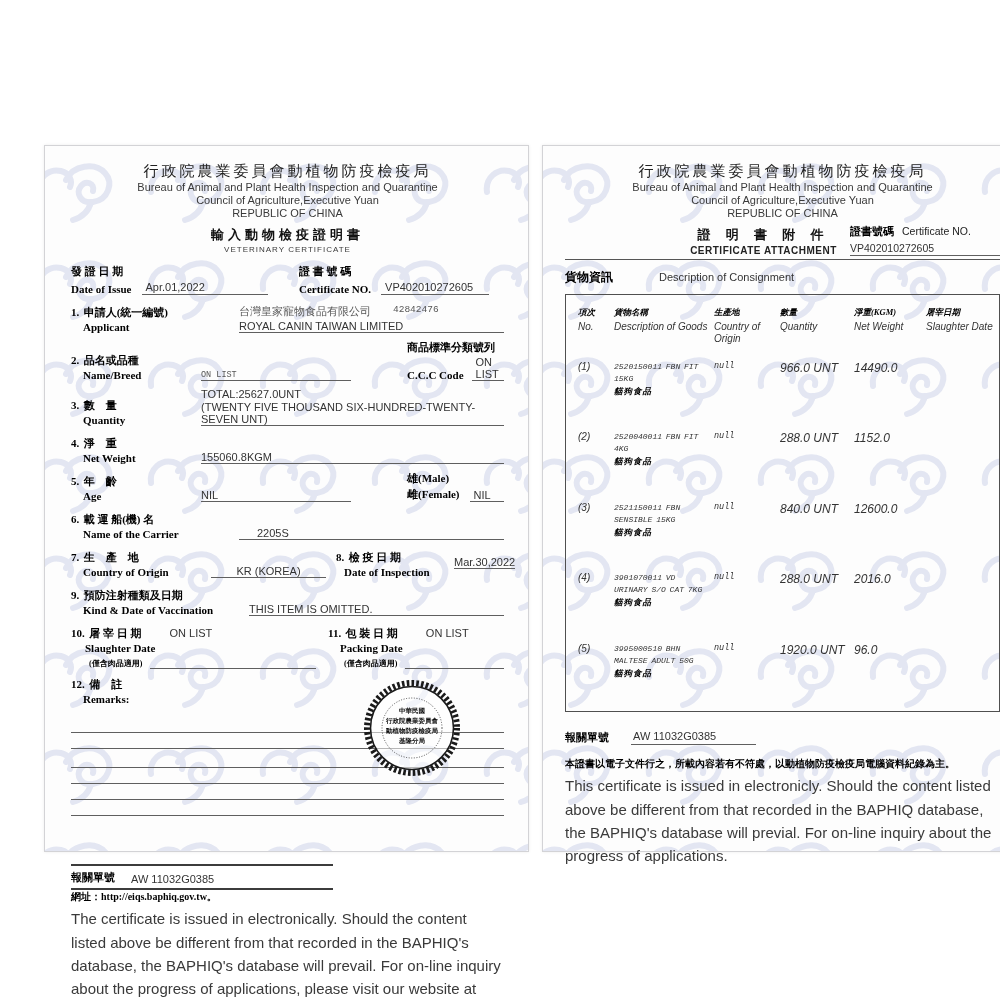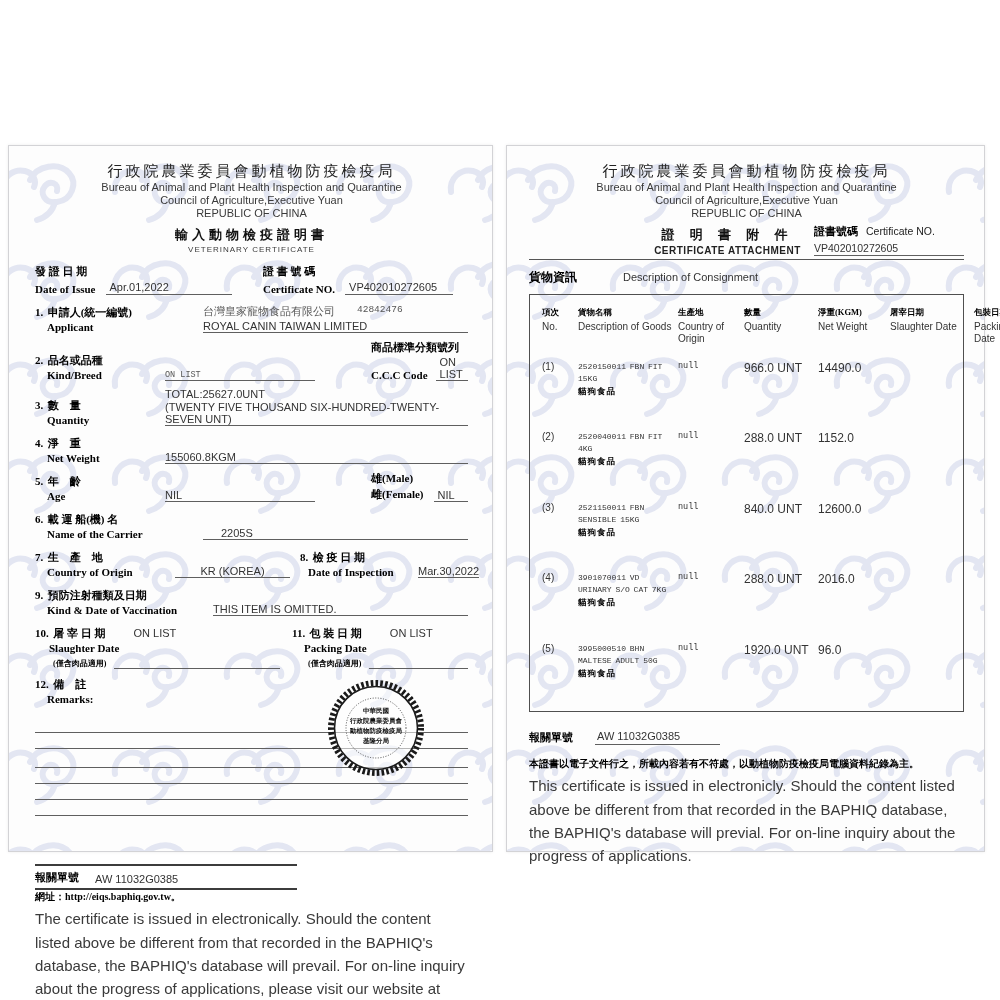--- a/index.html
+++ b/index.html
@@ -1,19 +1,19 @@
 <!DOCTYPE html>
 <html><head>
 <meta charset="utf-8">
 <style>
   html,body{margin:0;padding:0;background:#ffffff;}
   .canvas{position:relative;width:1000px;height:1000px;background:#ffffff;overflow:hidden;
           font-family:"Liberation Sans", sans-serif;color:#2b2b2b;}
   .page{position:absolute;background:#fdfdfd;border:1px solid #d3d3d6;box-sizing:border-box;
-        box-shadow:0 0 3px rgba(0,0,0,.08);}
+        box-shadow:0 0 3px rgba(0,0,0,.08);margin-left:36px;}
   #page-left{left:8px;top:145px;width:485px;height:707px;}
   #page-right{left:506px;top:145px;width:479px;height:707px;}
   .watermark{position:absolute;inset:0;overflow:hidden;z-index:0;}
   .wmk{position:absolute;width:86px;height:64px;}
   .content{position:relative;z-index:1;padding:16px 24px 0 26px;}
 
   
   .hdr{text-align:center;}
   .hdr .zh-title{font-family:"Liberation Serif",serif;font-size:15px;letter-spacing:3px;color:#222;}
   .hdr .en{font-size:11px;color:#3a3a3a;line-height:1.18;}
@@ -50,21 +50,21 @@
   .stamp{position:absolute;z-index:2;}
 
   
   .attach-row{display:flex;align-items:flex-end;margin-top:4px;}
   .attach-center{flex:1;text-align:center;padding-left:112px;}
   .attach-right{flex:0 0 150px;text-align:left;}
   .attach-right .lblrow{display:flex;align-items:center;gap:8px;}
   .attach-right .certval{display:block;font-size:10.5px;color:#333;border-bottom:1.5px solid #5f5f5f;margin-top:3px;padding-bottom:1px;}
   .hr-full{border-bottom:1.5px solid #555;margin-top:3px;}
   .consign{display:flex;align-items:baseline;gap:46px;margin-top:9px;}
-  .tablebox{border:1.5px solid #4f4f4f;margin-top:8px;height:418px;padding:12px 6px 0 12px;box-sizing:border-box;}
+  .tablebox{border:1.5px solid #4f4f4f;margin-top:8px;height:418px;padding:12px 6px 0 12px;box-sizing:border-box;font-style:italic;}
   .tgrid{display:grid;grid-template-columns:32px 96px 62px 70px 68px 80px 1fr;column-gap:4px;}
   .th .zh{font-family:"Liberation Serif",serif;font-weight:bold;font-size:8.5px;color:#000;}
   .th .en{font-size:10px;color:#333;margin-top:2px;line-height:1.2;}
   .trow{height:70.5px;}
   .trow .no{font-size:10px;color:#333;}
   .trow .desc{font-family:"Liberation Mono",monospace;font-size:8px;color:#333;line-height:1.5;word-spacing:-1px;}
   .trow .desc .zh{font-family:"Liberation Serif",serif;font-weight:bold;font-size:8.5px;color:#000;letter-spacing:1px;}
   .trow .origin{font-family:"Liberation Mono",monospace;font-size:8.5px;color:#333;}
   .trow .qty,.trow .wt{font-size:12px;color:#333;}
   .customs2{display:flex;align-items:flex-end;margin-top:18px;}
@@ -315,21 +315,21 @@
             <span class="val" style="font-family:'Liberation Serif',serif;color:#555;">台灣皇家寵物食品有限公司</span>
             <span class="val mono" style="font-size:9.5px;color:#555;">42842476</span>
           </div>
           <div class="val u" style="margin-top:1px;">ROYAL CANIN TAIWAN LIMITED</div>
         </div>
       </div>
 
       <div class="item">
         <div class="ilab" style="flex-basis:130px;">
           <div class="l1"><span class="zh-b">2.</span> <span class="zh-b">品名或品種</span></div>
-          <div class="l2 en-b">Kind/Breed</div>
+          <div class="l2 en-b">Name/Breed</div>
         </div>
         <div class="ival" style="flex:0 0 150px;">
           <div class="val u mono" style="font-size:8.5px;color:#555;">ON LIST</div>
         </div>
         <div style="flex:1;padding-left:56px;">
           <div class="zh-b">商品標準分類號列</div>
           <div style="display:flex;align-items:flex-end;margin-top:1px;">
             <span class="en-b">C.C.C Code</span>
             <span class="val u fill" style="margin-left:8px;padding-left:4px;">ON LIST</span>
           </div>
@@ -385,21 +385,21 @@
       </div>
 
       <div class="item">
         <div style="flex:0 0 255px;display:flex;align-items:flex-end;justify-content:flex-end;">
           <div class="ilab" style="flex-basis:140px;">
             <div class="l1"><span class="zh-b">7.</span> <span class="zh-b">生　產　地</span></div>
             <div class="l2 en-b">Country of Origin</div>
           </div>
           <div class="val u fill" style="text-align:center;">KR (KOREA)</div>
         </div>
-        <div style="flex:1;display:flex;align-items:flex-end;padding-left:10px;">
+        <div style="flex:1;display:flex;align-items:center;padding-left:10px;">
           <div class="ilab" style="flex-basis:118px;">
             <div class="l1"><span class="zh-b">8.</span> <span class="zh-b">檢 疫 日 期</span></div>
             <div class="l2 en-b" style="padding-left:8px;">Date of Inspection</div>
           </div>
           <div class="val u fill" style="text-align:center;">Mar.30,2022</div>
         </div>
       </div>
 
       <div class="item">
         <div class="ilab" style="flex-basis:178px;">

